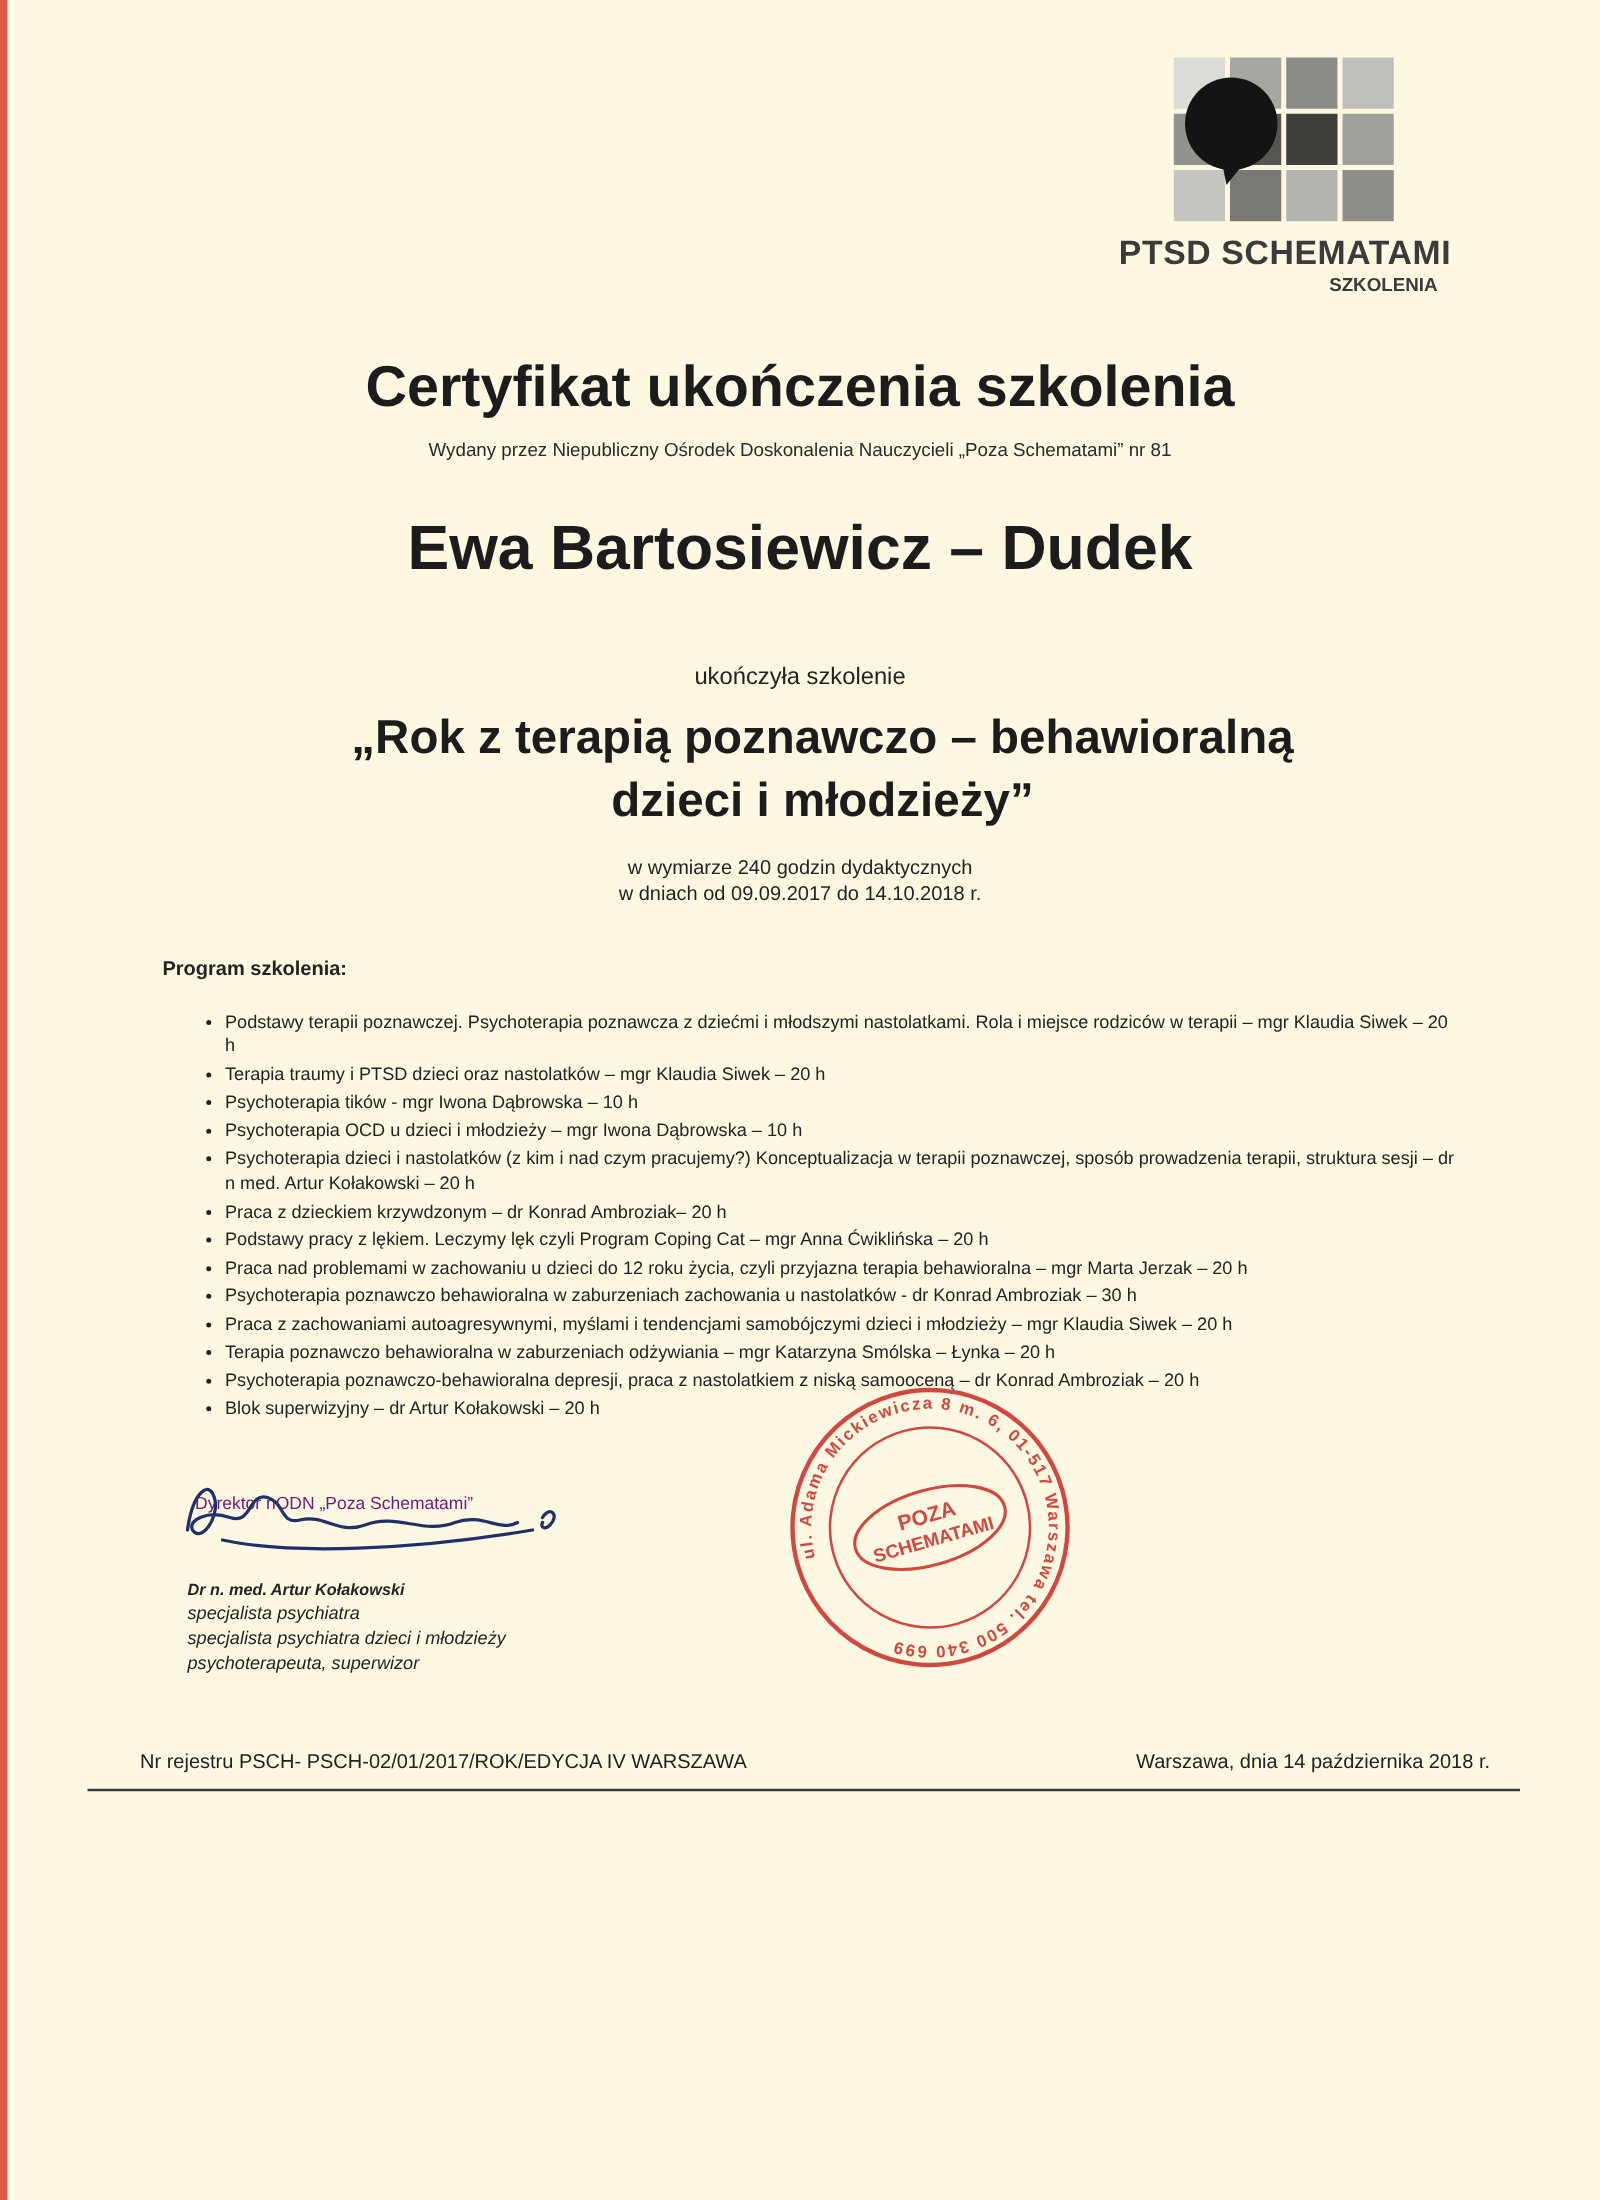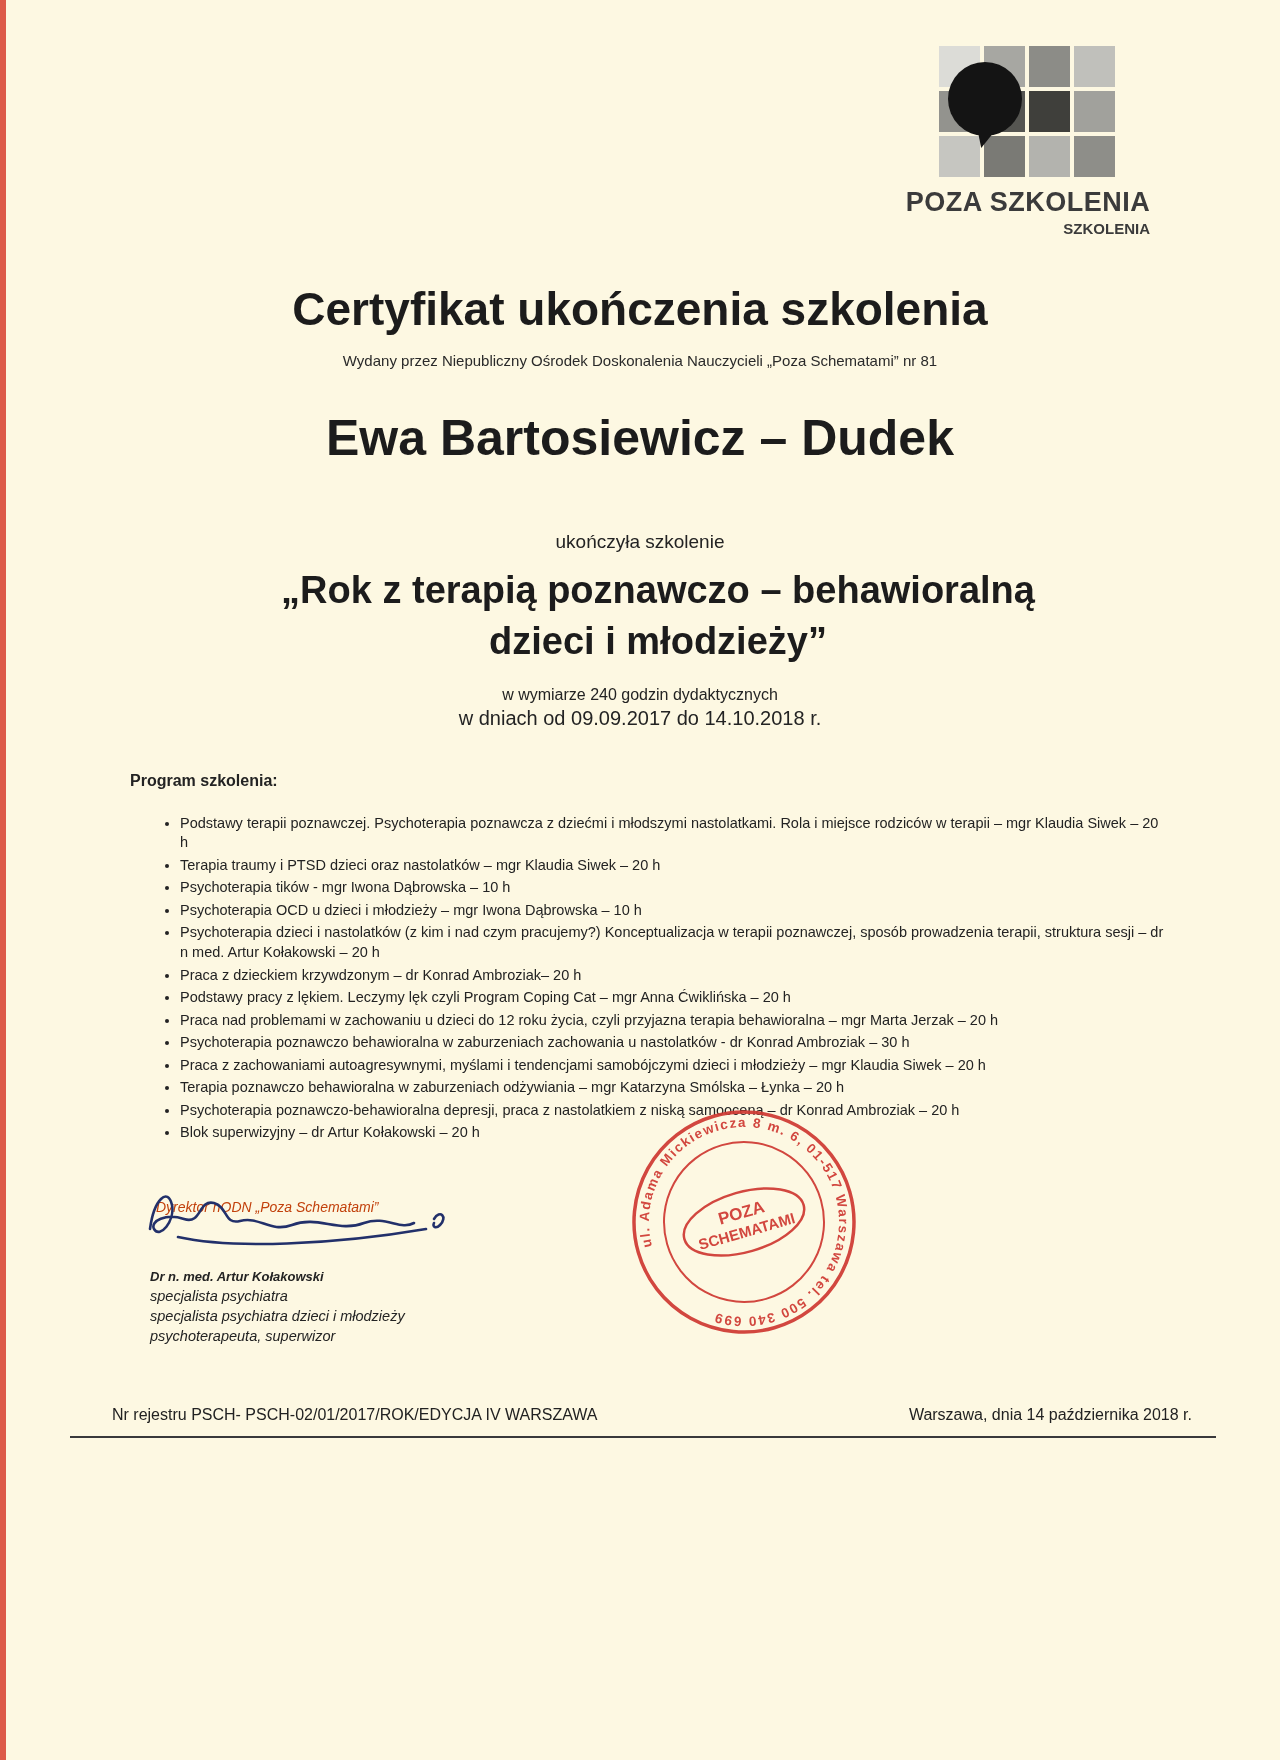--- a/index.html
+++ b/index.html
@@ -22,29 +22,29 @@
   .logo-brand{font-size:27px;font-weight:700;letter-spacing:.5px;color:#3b3b3b;text-align:center;margin-top:10px;}
   .logo-sub{font-size:15px;font-weight:700;color:#3b3b3b;text-align:right;padding-right:14px;margin-top:2px;}
 
   .content{padding-top:282px;}
   .cert-title{font-size:46px;font-weight:700;text-align:center;color:#1c1c1c;}
   .issuer{font-size:15px;text-align:center;margin-top:16px;color:#2a2a2a;}
   .recipient{font-size:50px;font-weight:700;text-align:center;margin-top:40px;color:#1c1c1c;}
   .completed{font-size:19px;text-align:center;margin-top:64px;}
   .course{font-size:38px;font-weight:700;text-align:center;margin-top:12px;line-height:1.35;color:#1c1c1c;padding-left:36px;}
   .hours{font-size:16px;text-align:center;margin-top:18px;}
-  .dates{font-size:20px;text-align:center;margin-top:3px;}
+  .dates{font-size:16px;text-align:center;margin-top:3px;}
 
   .program-heading{font-size:16px;font-weight:700;margin:42px 0 0 130px;}
   ul.program{margin:24px 115px 0 150px;padding-left:30px;font-size:14.5px;line-height:1.35;}
   ul.program li{margin-bottom:3px;}
 
   .sig-block{margin:30px 0 0 150px;width:460px;position:relative;}
   .sig-wrap{position:relative;height:78px;}
-  .sig-role{position:absolute;left:6px;top:26px;font-size:14px;color:#c2410c;font-style:italic;}
+  .sig-role{position:absolute;left:6px;top:26px;font-size:14px;color:#701a75;}
   .sig-svg{position:absolute;left:-8px;top:0;}
   .sig-name{font-size:13px;font-weight:700;font-style:italic;margin-top:18px;}
   .sig-title{font-size:14.5px;font-style:italic;margin-top:4px;}
 
   .stamp{position:absolute;left:628px;top:1106px;transform:rotate(-16deg);opacity:.93;}
 
   .registry-row{display:flex;justify-content:space-between;align-items:flex-end;
     margin:62px 88px 0 112px;font-size:16px;color:#222;}
   .divider{border:0;border-top:2px solid #39393b;margin:12px 64px 0 70px;}
   .footer{margin:16px 70px 0 0;text-align:right;font-size:21px;line-height:1.55;color:#1b1b1b;}
@@ -66,21 +66,21 @@
         <div class="logo-sq" style="background: rgb(85, 85, 81);"></div>
         <div class="logo-sq" style="background: rgb(63, 63, 59);"></div>
         <div class="logo-sq" style="background: rgb(161, 161, 156);"></div>
         <div class="logo-sq" style="background: rgb(198, 198, 193);"></div>
         <div class="logo-sq" style="background: rgb(122, 122, 117);"></div>
         <div class="logo-sq" style="background: rgb(179, 179, 174);"></div>
         <div class="logo-sq" style="background: rgb(142, 142, 137);"></div>
       </div>
     <div class="logo-circle" style="background: rgb(20, 20, 20);"></div>
     <div class="logo-tail" style="background: rgb(20, 20, 20);"></div>
-    <div class="logo-brand">POZA SZKOLENIA</div>
+    <div class="logo-brand">PTSD SCHEMATAMI</div>
     <div class="logo-sub">SZKOLENIA</div>
   </div>
 
   <div class="content">
     <div class="cert-title">Certyfikat ukończenia szkolenia</div>
     <div class="issuer">Wydany przez Niepubliczny Ośrodek Doskonalenia Nauczycieli „Poza Schematami” nr 81</div>
     <div class="recipient">Ewa Bartosiewicz – Dudek</div>
     <div class="completed">ukończyła szkolenie</div>
     <div class="course">
       <span>„Rok z terapią poznawczo – behawioralną</span><br>

